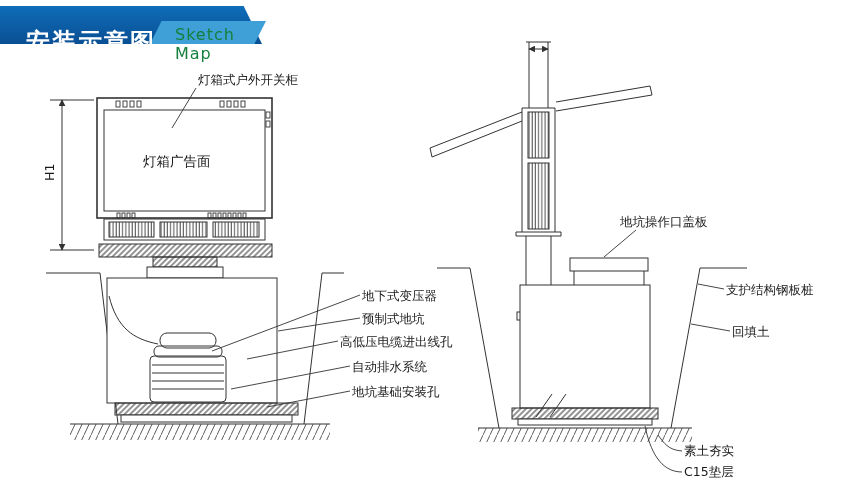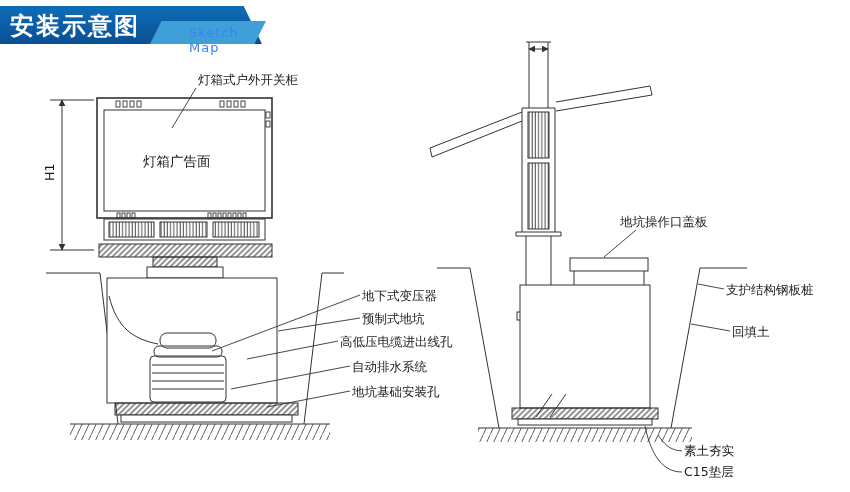--- a/index.html
+++ b/index.html
@@ -5,23 +5,23 @@
   html,body{margin:0;padding:0;background:#ffffff;}
   body{width:850px;height:492px;position:relative;overflow:hidden;
        font-family:"DejaVu Sans","Liberation Sans",sans-serif;}
   .banner{position:absolute;left:0;top:6px;width:270px;height:38px;}
   .banner-dark{position:absolute;left:0;top:0;width:262px;height:38px;
     background:linear-gradient(180deg,var(--banner-dark,#0e6db8),var(--banner-dark2,#0a4f94));
     clip-path:polygon(0 0,93% 0,100% 100%,0 100%);}
   .banner-light{position:absolute;left:150px;top:15px;width:116px;height:23px;
     background:var(--banner-light,#3fa0d8);
     clip-path:polygon(10% 0,100% 0,90% 100%,0 100%);}
-  .banner-title{position:absolute;left:10px;top:4px;margin:0;
+  .banner-title{position:absolute;left:10px;top:4px;margin:16px;
     font-size:24px;font-weight:bold;color:#ffffff;letter-spacing:2px;}
-  .banner-sub{position:absolute;left:189px;top:19px;font-size:13px;color:#3b82f6;letter-spacing:1px;}
+  .banner-sub{position:absolute;left:175px;top:19px;font-size:16px;color:#15803d;letter-spacing:1px;}
   svg{position:absolute;left:0;top:0;}
   svg text{fill:#1a1a1a;font-size:12.5px;font-family:"DejaVu Sans","Liberation Sans",sans-serif;}
   svg text.big{font-size:13.5px;}
 </style>
 </head>
 <body>
 
 <header class="banner">
   <div class="banner-dark"></div>
   <div class="banner-light"></div>

